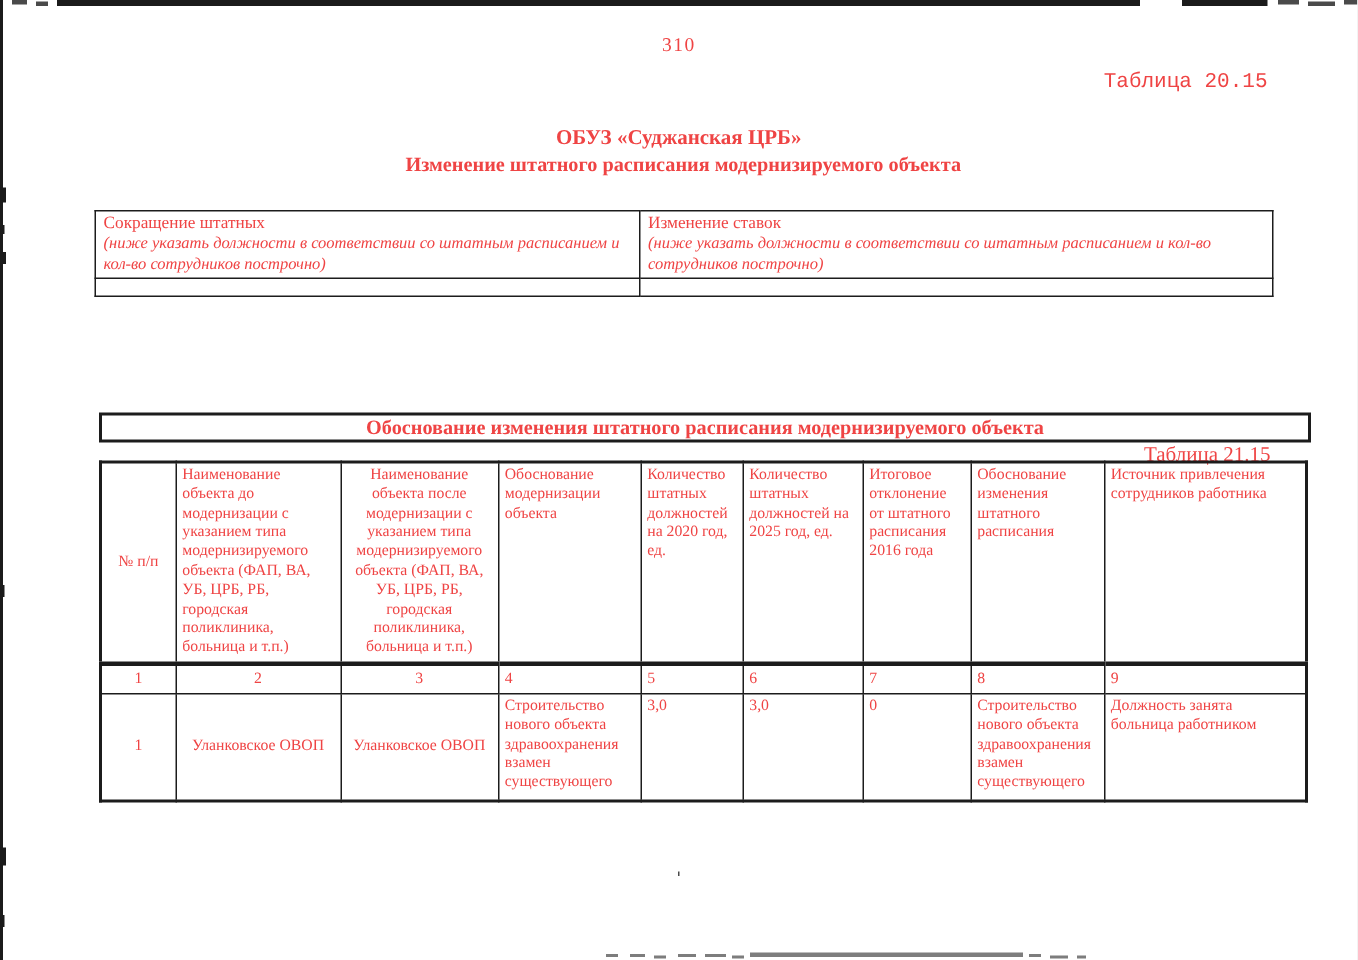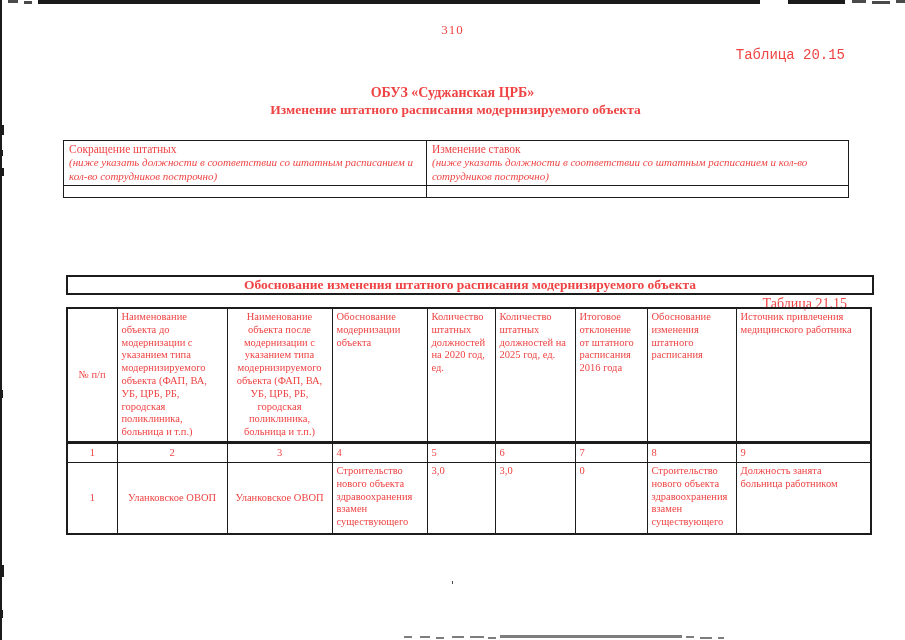--- a/index.html
+++ b/index.html
@@ -159,21 +159,21 @@
       <td>Итоговое
 отклонение
 от штатного
 расписания
 2016 года</td>
       <td>Обоснование
 изменения
 штатного
 расписания</td>
       <td>Источник привлечения
-медицинского работника</td>
+сотрудников работника</td>
     </tr>
     <tr class="nums">
       <td class="ac">1</td>
       <td class="ac">2</td>
       <td class="ac">3</td>
       <td>4</td>
       <td>5</td>
       <td>6</td>
       <td>7</td>
       <td>8</td>

